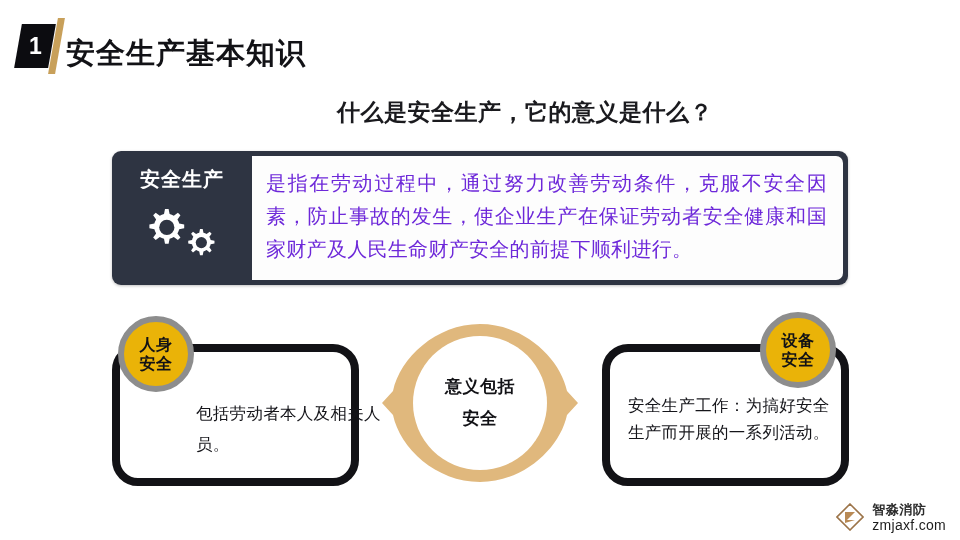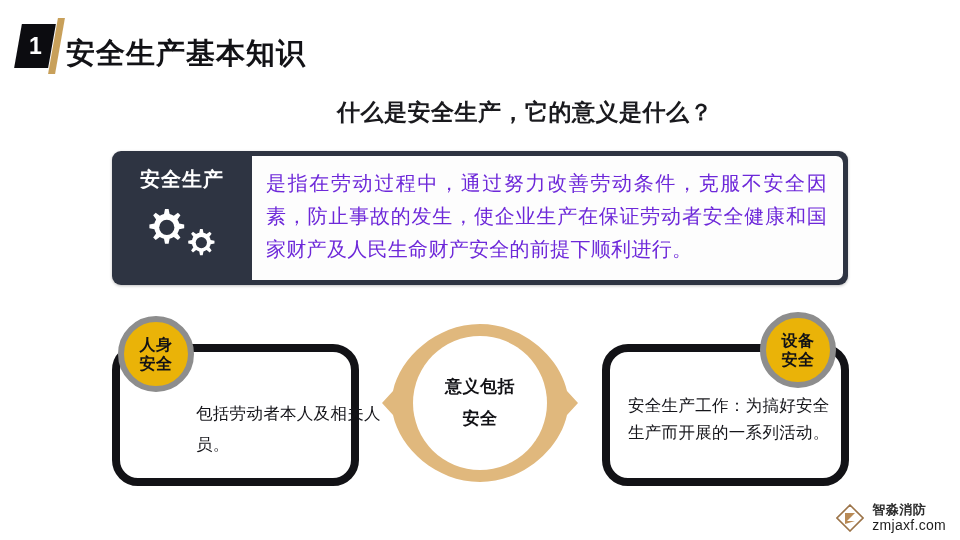--- a/index.html
+++ b/index.html
@@ -229,21 +229,20 @@
     line-height: 32px;
     letter-spacing: 0.5px;
   }
 
   
   .logo {
     position: absolute;
     right: 14px;
     bottom: 8px;
     display: flex;
-    align-items: center;
     gap: 8px;
   }
   .logo-mark { width: 28px; height: 28px; }
   .logo-txt { display: flex; flex-direction: column; line-height: 1; }
   .logo-name {
     font-size: 13px;
     font-weight: bold;
     color: #2b2b2b;
     letter-spacing: 0.5px;
   }

